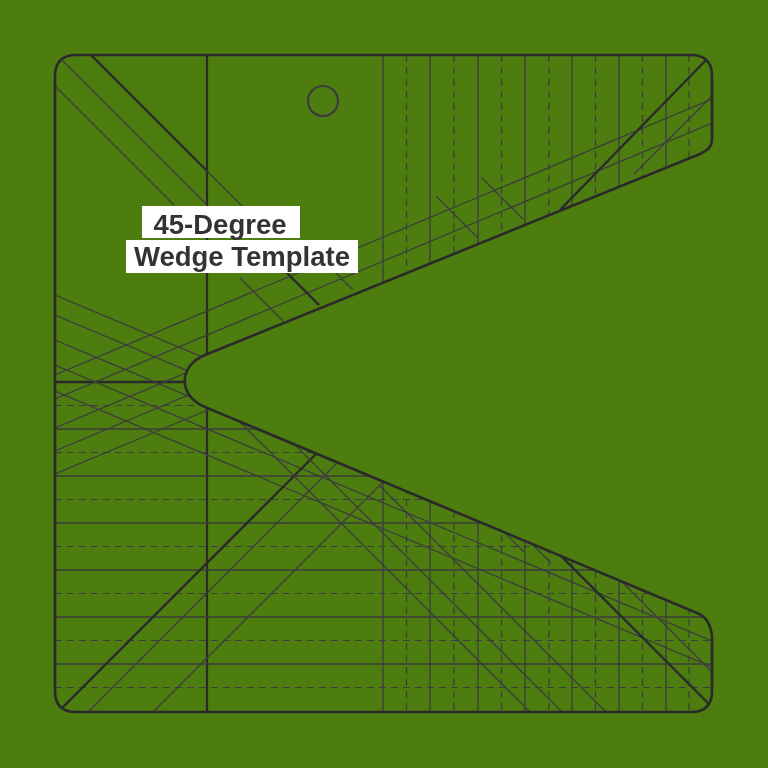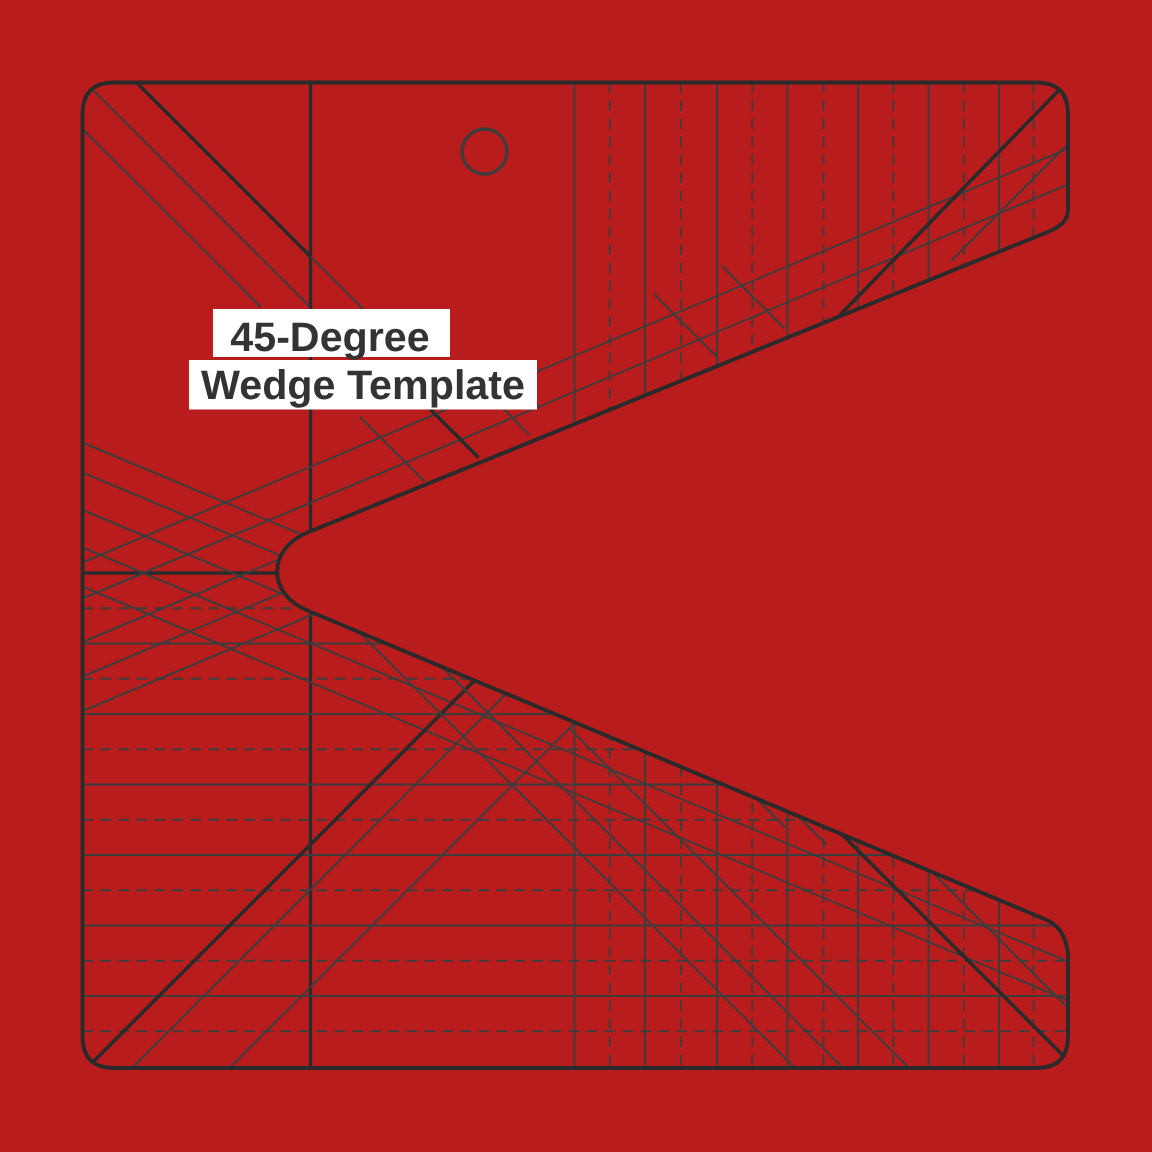--- a/index.html
+++ b/index.html
@@ -20,21 +20,21 @@
   svg { display: block; }
   text.tpl-title {
     font-family: "Liberation Sans", "DejaVu Sans", sans-serif;
     font-weight: 700;
     letter-spacing: 0px;
   }
 </style>
 </head>
 <body>
 
-<div id="stage" style="background: #b91c1c;">
+<div id="stage" style="background: #4d7c0f;">
   <svg id="diagram" width="768" height="768" viewBox="0 0 768 768">
     <defs>
       <clipPath id="tpl-clip">
         <path id="clip-shape" d="M 55 76 Q 55 55 76 55 L 691 55 Q 712 55 712 76 L 712 140 Q 712 149 700 154 L 205 355 C 178 366 178 396 205 407 L 697 613 Q 710 618 712 636 L 712 691 Q 712 712 691 712 L 76 712 Q 55 712 55 691 Z"></path>
       </clipPath>
     </defs>
 
     <g id="markings" clip-path="url(#tpl-clip)">
         <line x1="207" y1="55" x2="207" y2="712" stroke="#2a2a2a" stroke-width="2.2"></line>
         <line x1="383" y1="55" x2="383" y2="712" stroke="#3d3d3d" stroke-width="1.3"></line>

